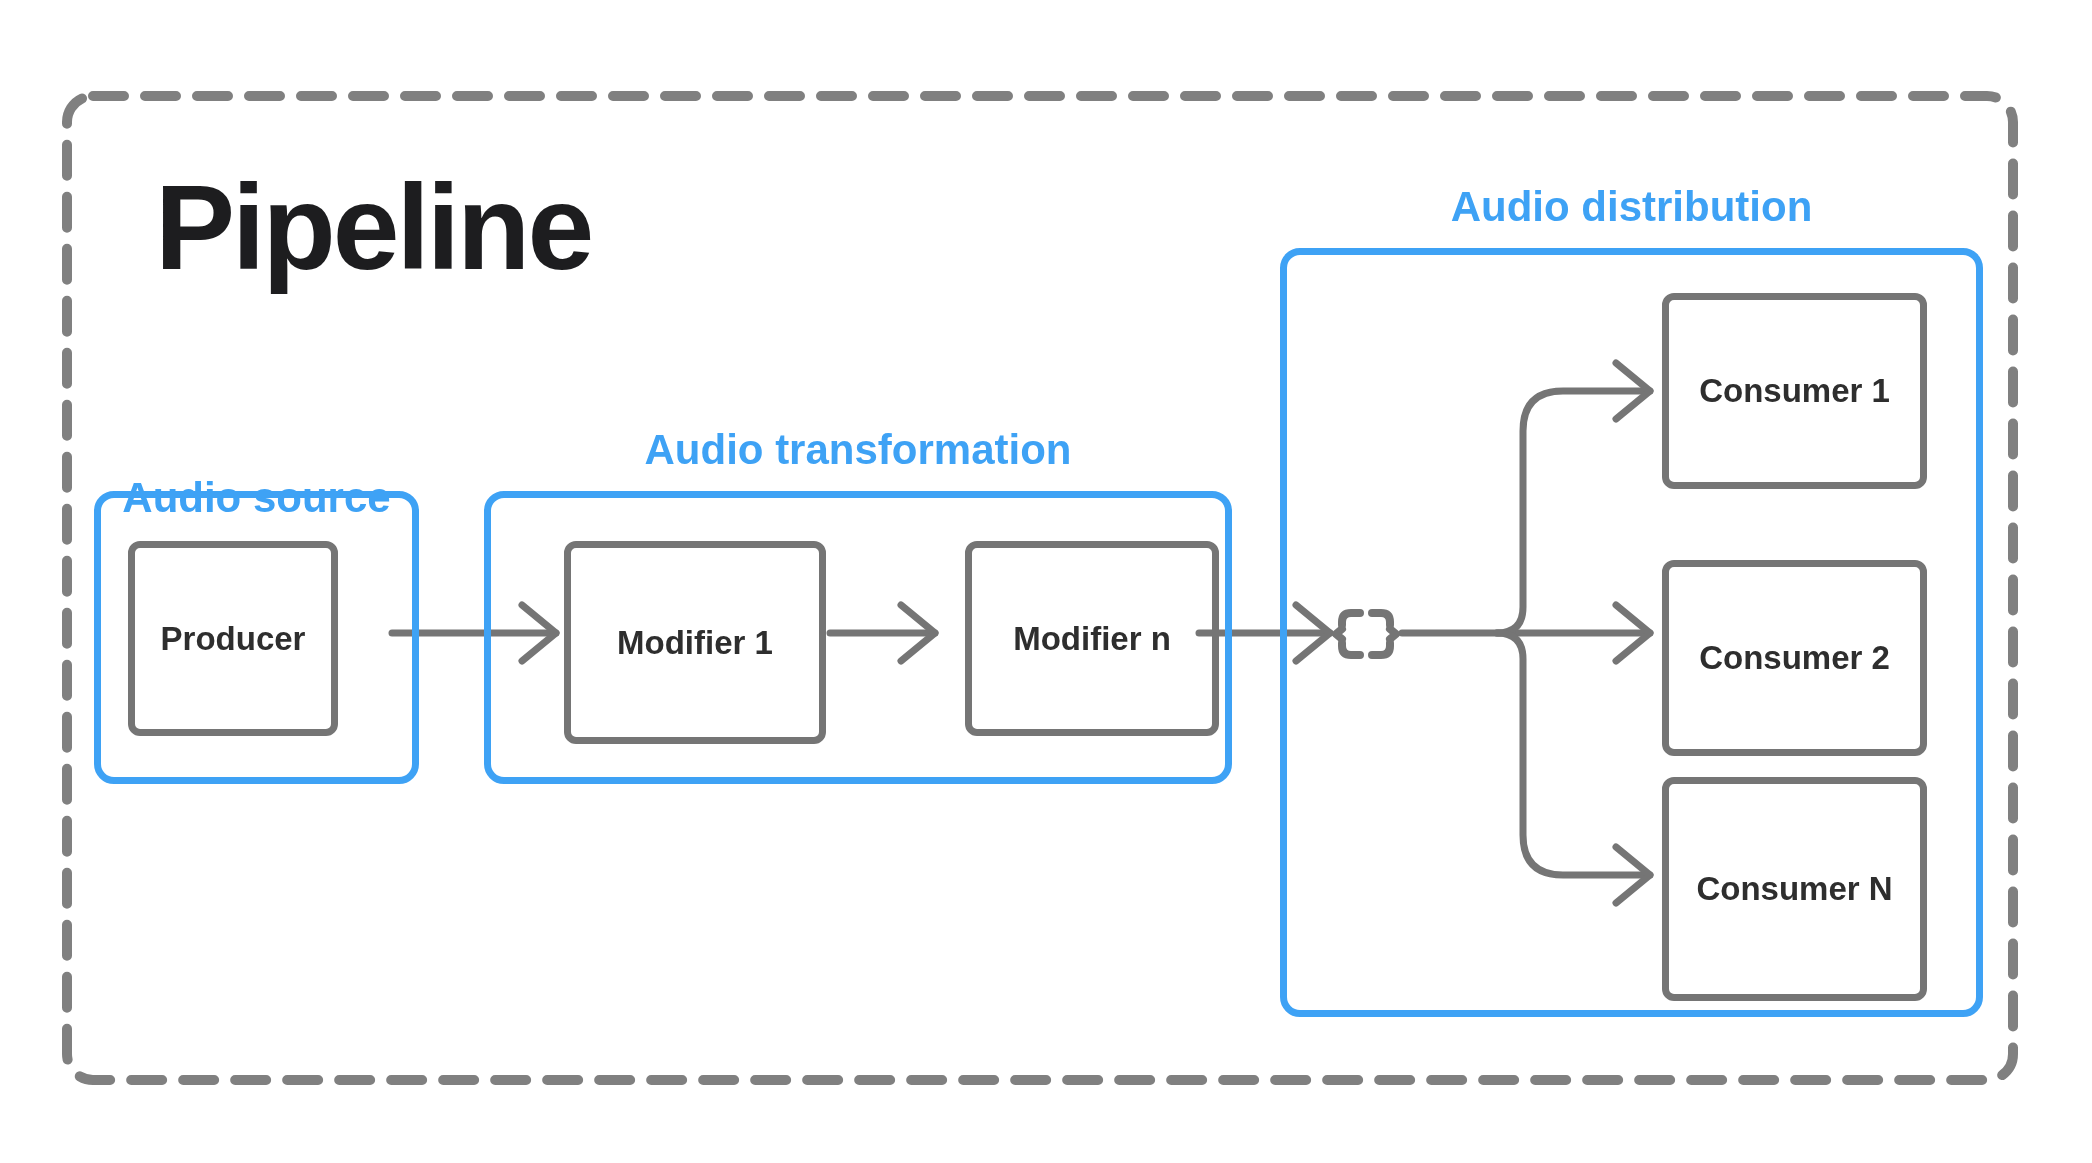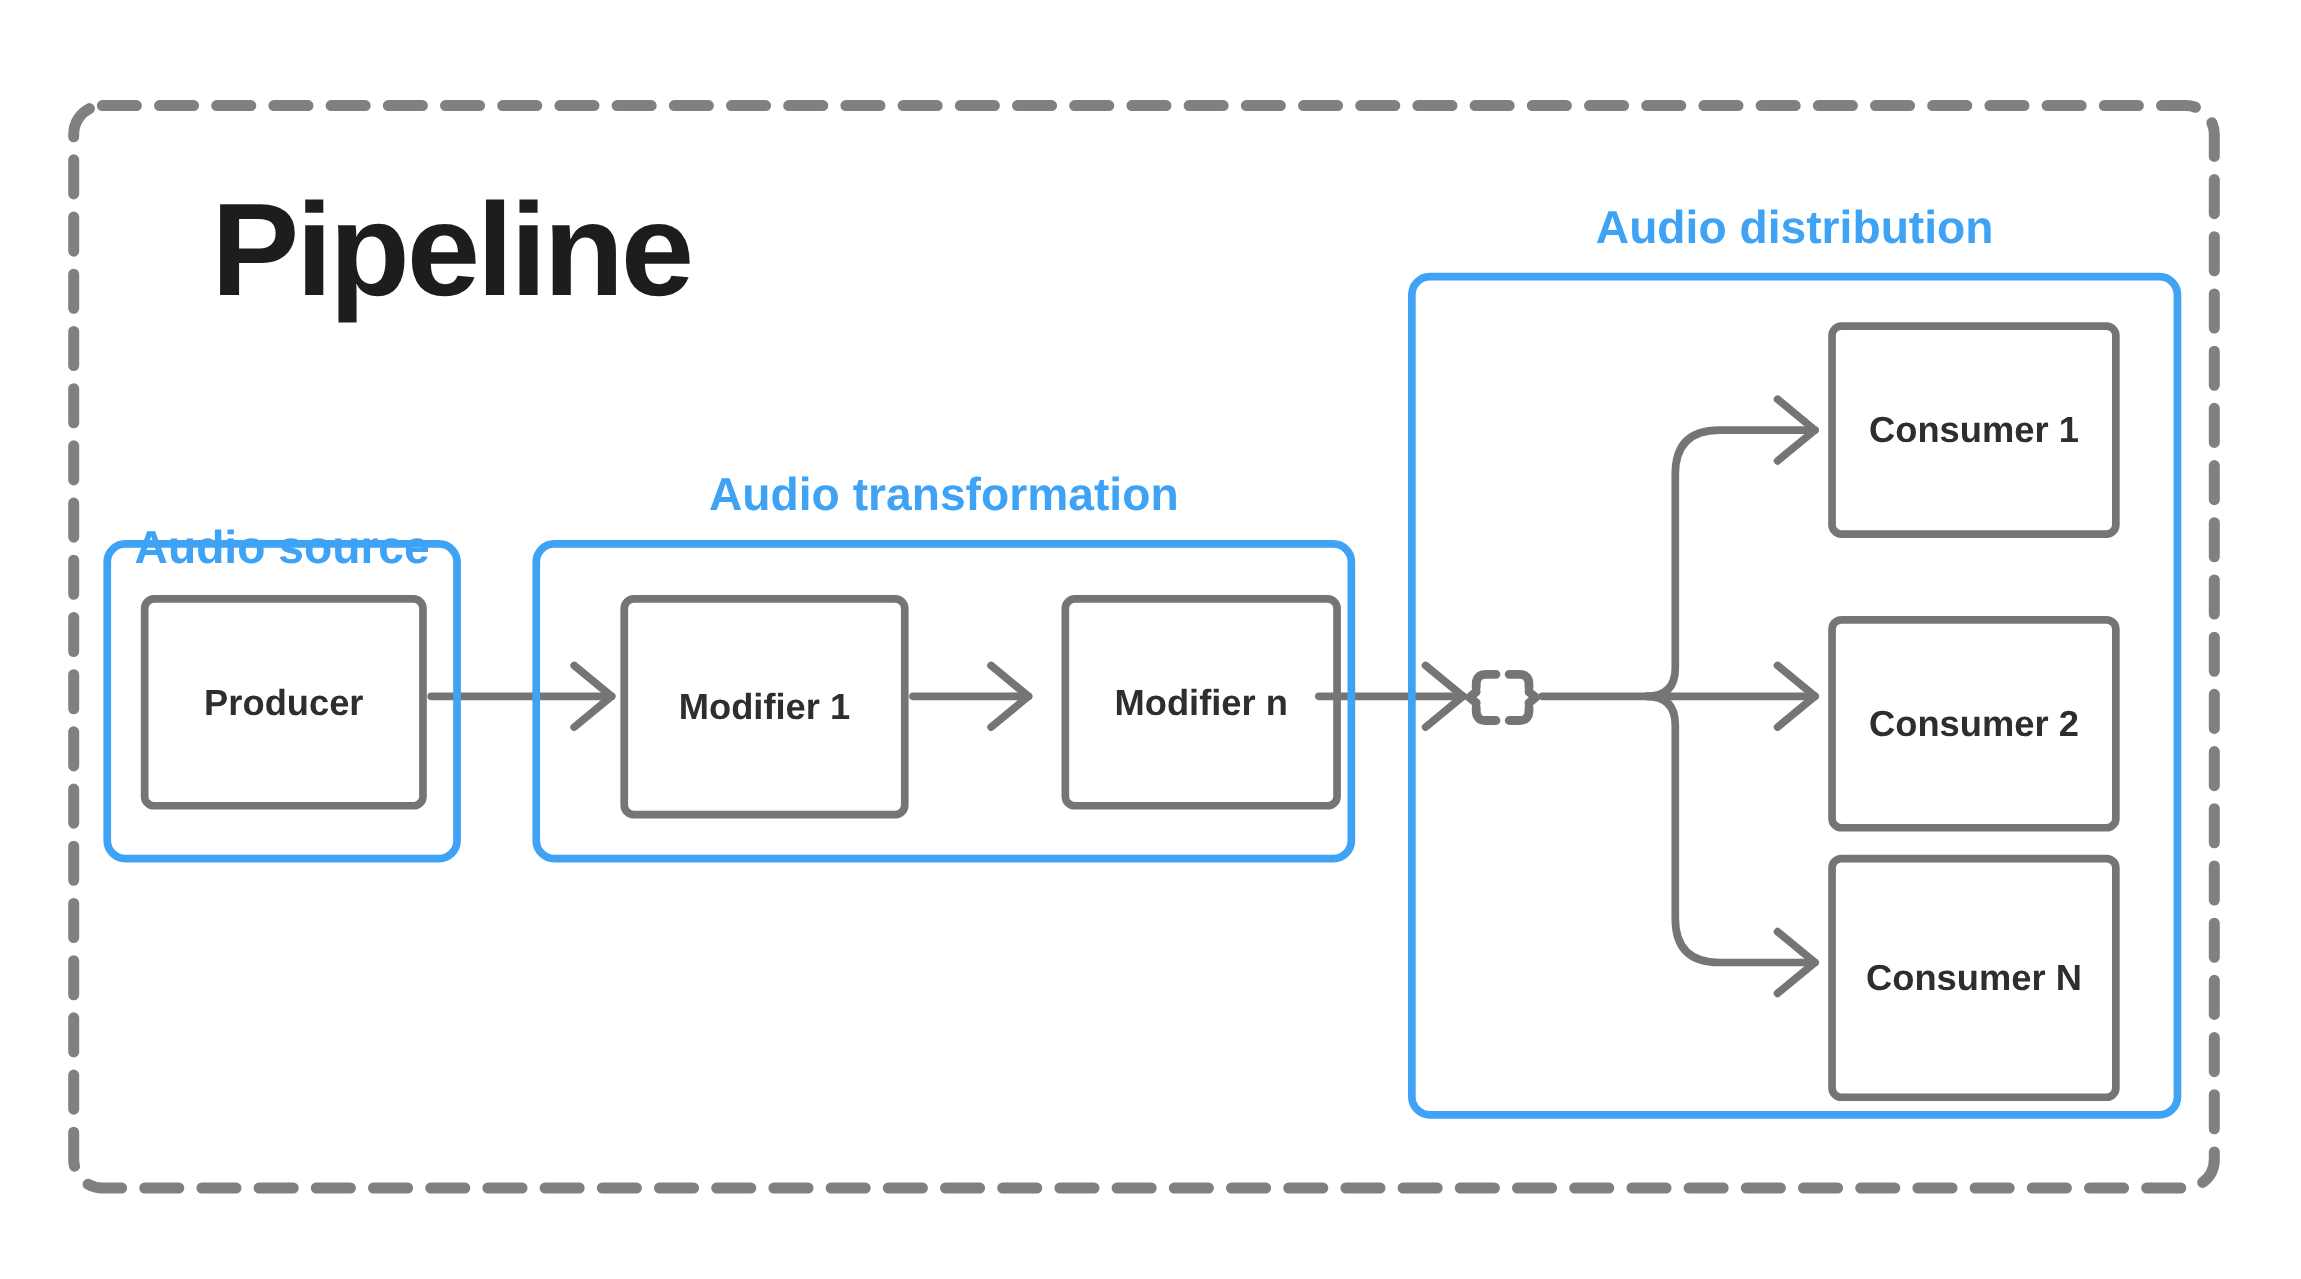--- a/index.html
+++ b/index.html
@@ -38,21 +38,20 @@
   .title {
     position: absolute;
     left: 155px;
     top: 155px;
     font-size: 120px;
     line-height: 1.2;
     font-weight: 700;
     letter-spacing: -3px;
     color: var(--title-color, #1d1d1f);
     white-space: nowrap;
-    margin-left: 37px;
   }
 
   .gbox {
     position: absolute;
     border: 7px solid var(--accent-blue, #3ea2f5);
     border-radius: 20px;
     background: transparent;
     box-sizing: border-box;
   }
   #gbox-source        { left: 94px;   top: 491px; width: 325px; height: 293px; }
@@ -81,21 +80,21 @@
     display: flex;
     align-items: center;
     justify-content: center;
   }
   .node span {
     color: var(--box-text-color, #2e2e2e);
     font-size: 33px;
     font-weight: 700;
     white-space: nowrap;
   }
-  #node-producer   { left: 128px;  top: 541px; width: 260px; height: 195px; align-items: center; }
+  #node-producer   { left: 128px;  top: 541px; width: 210px; height: 195px; align-items: center; }
   #node-modifier-1 { left: 564px;  top: 541px; width: 262px; height: 203px; }
   #node-modifier-n { left: 941px;  top: 541px; width: 254px; height: 195px; margin-left: 24px; }
   #node-consumer-1 { left: 1662px; top: 293px; width: 265px; height: 196px; }
   #node-consumer-2 { left: 1662px; top: 560px; width: 265px; height: 196px; }
   #node-consumer-n { left: 1662px; top: 777px; width: 265px; height: 224px; text-align: right; }
 </style>
 </head>
 <body>
 
 <div id="canvas">

